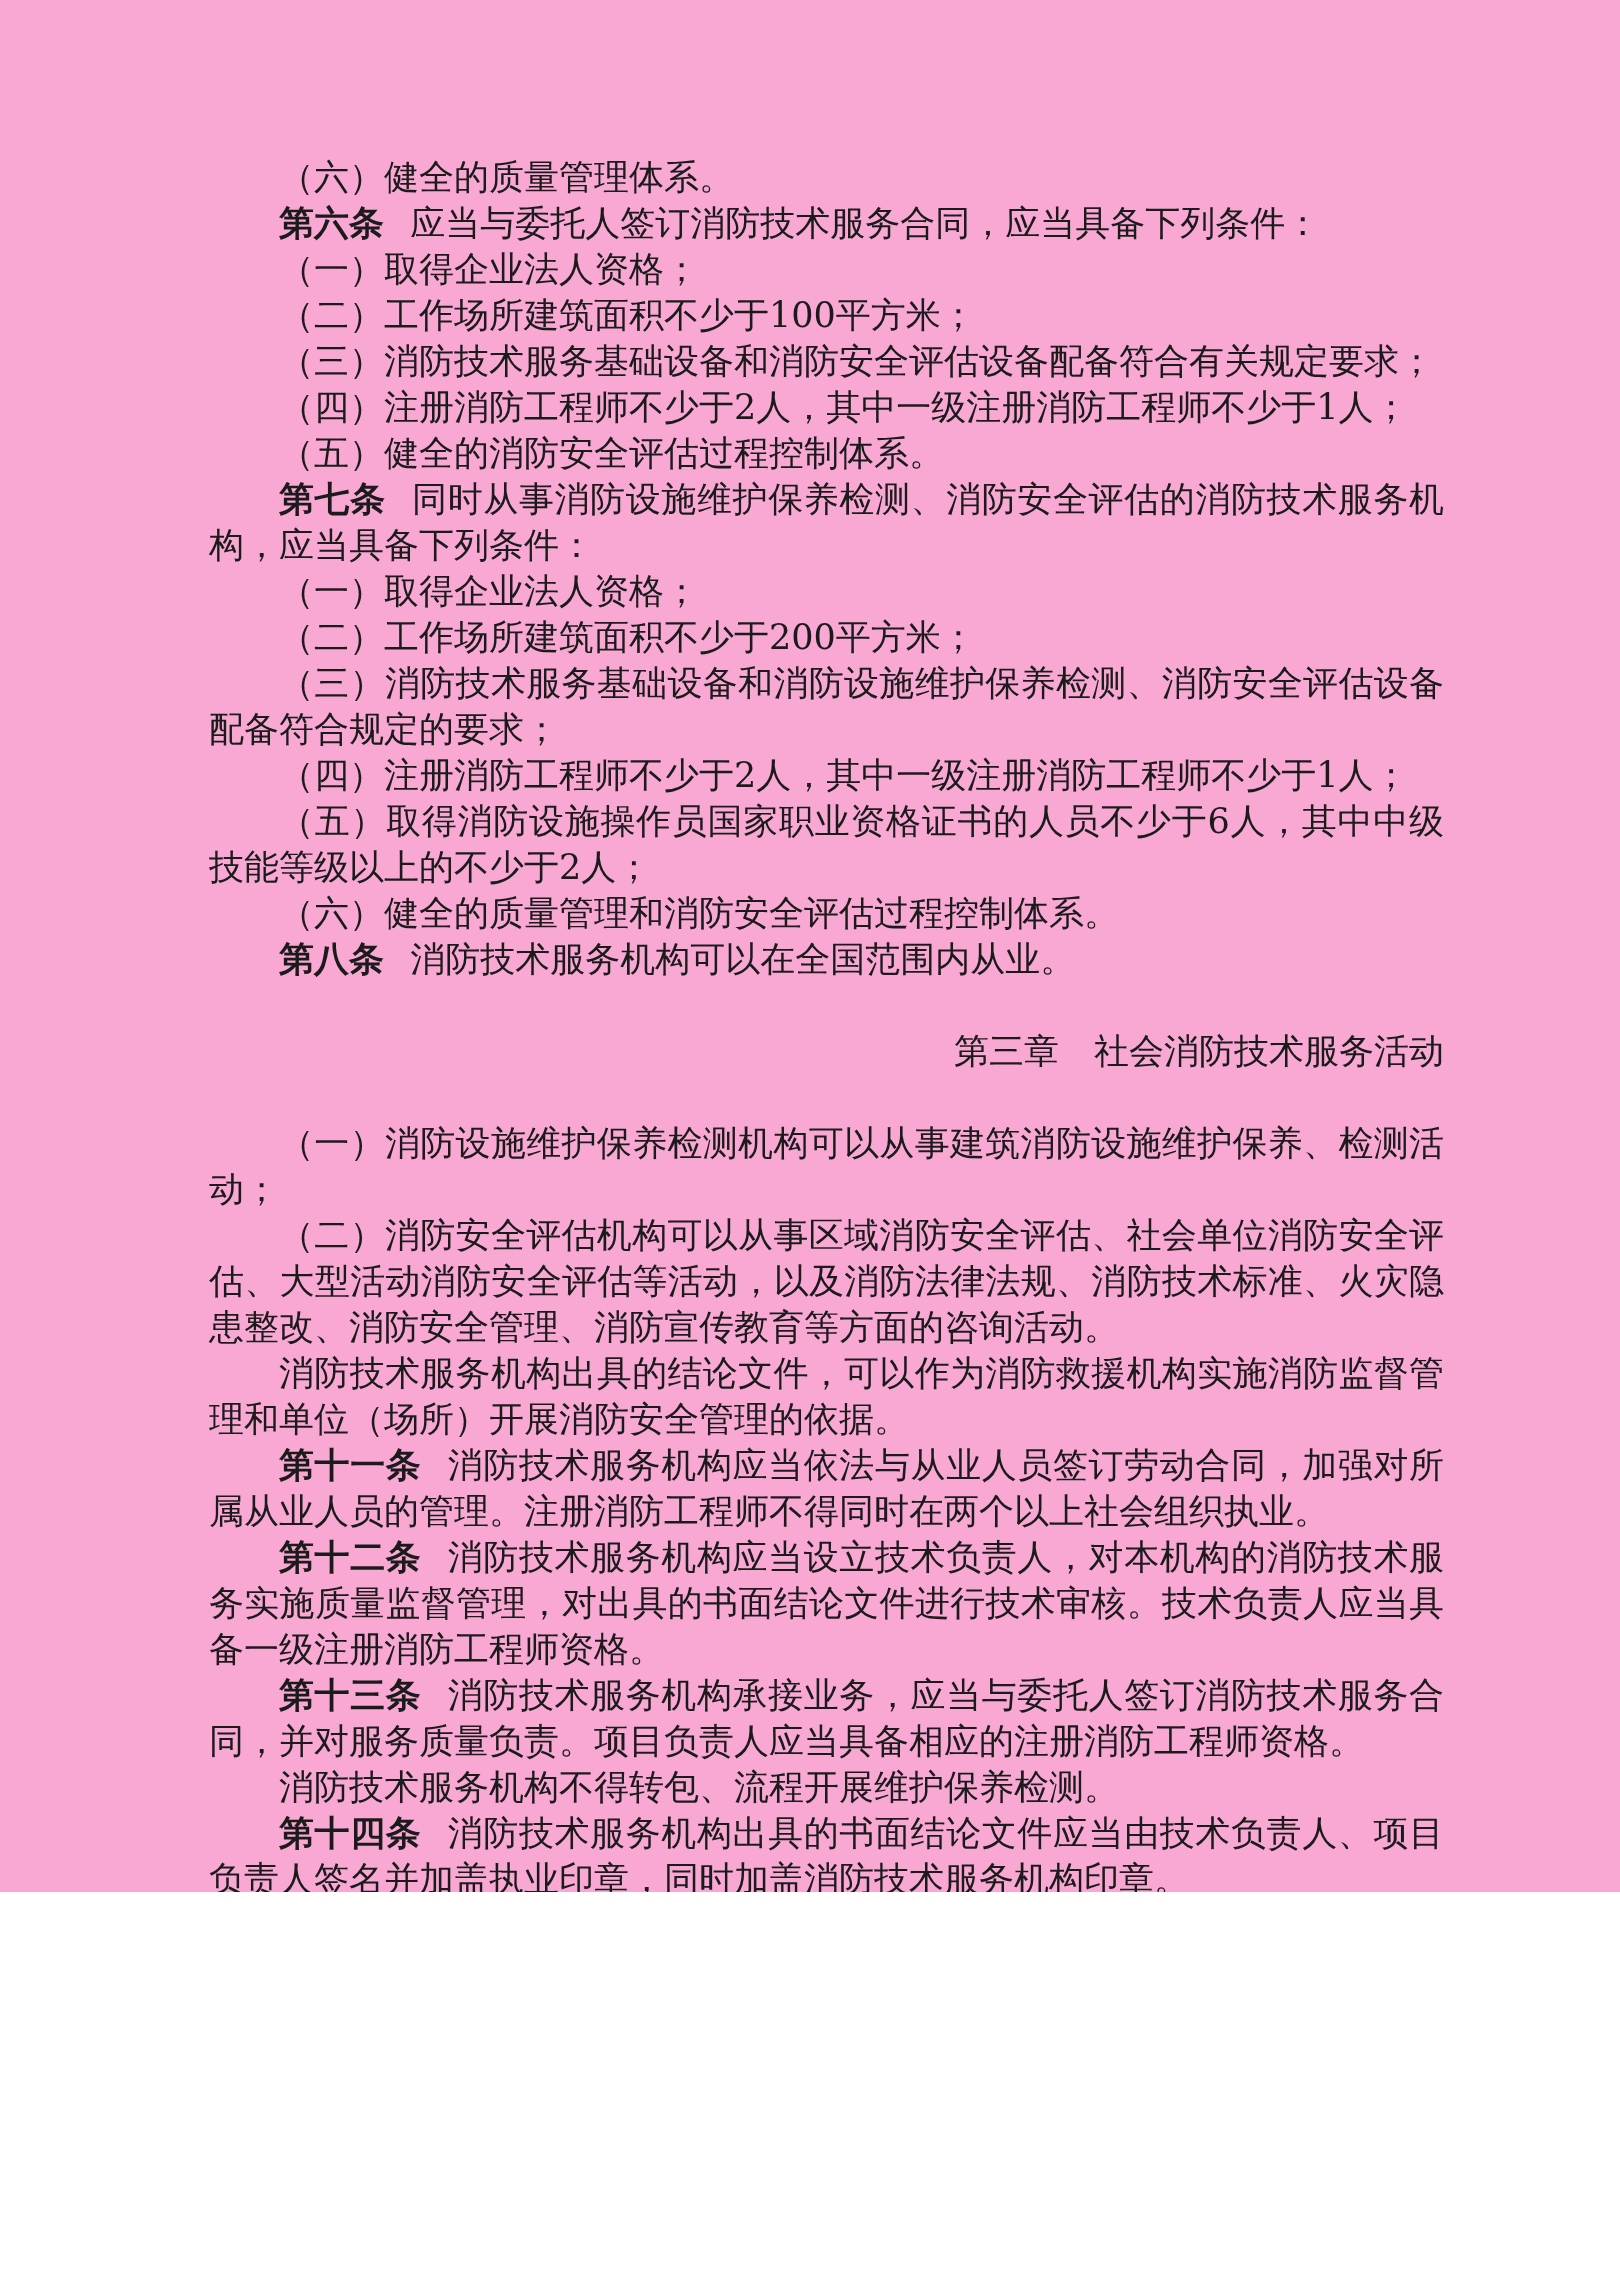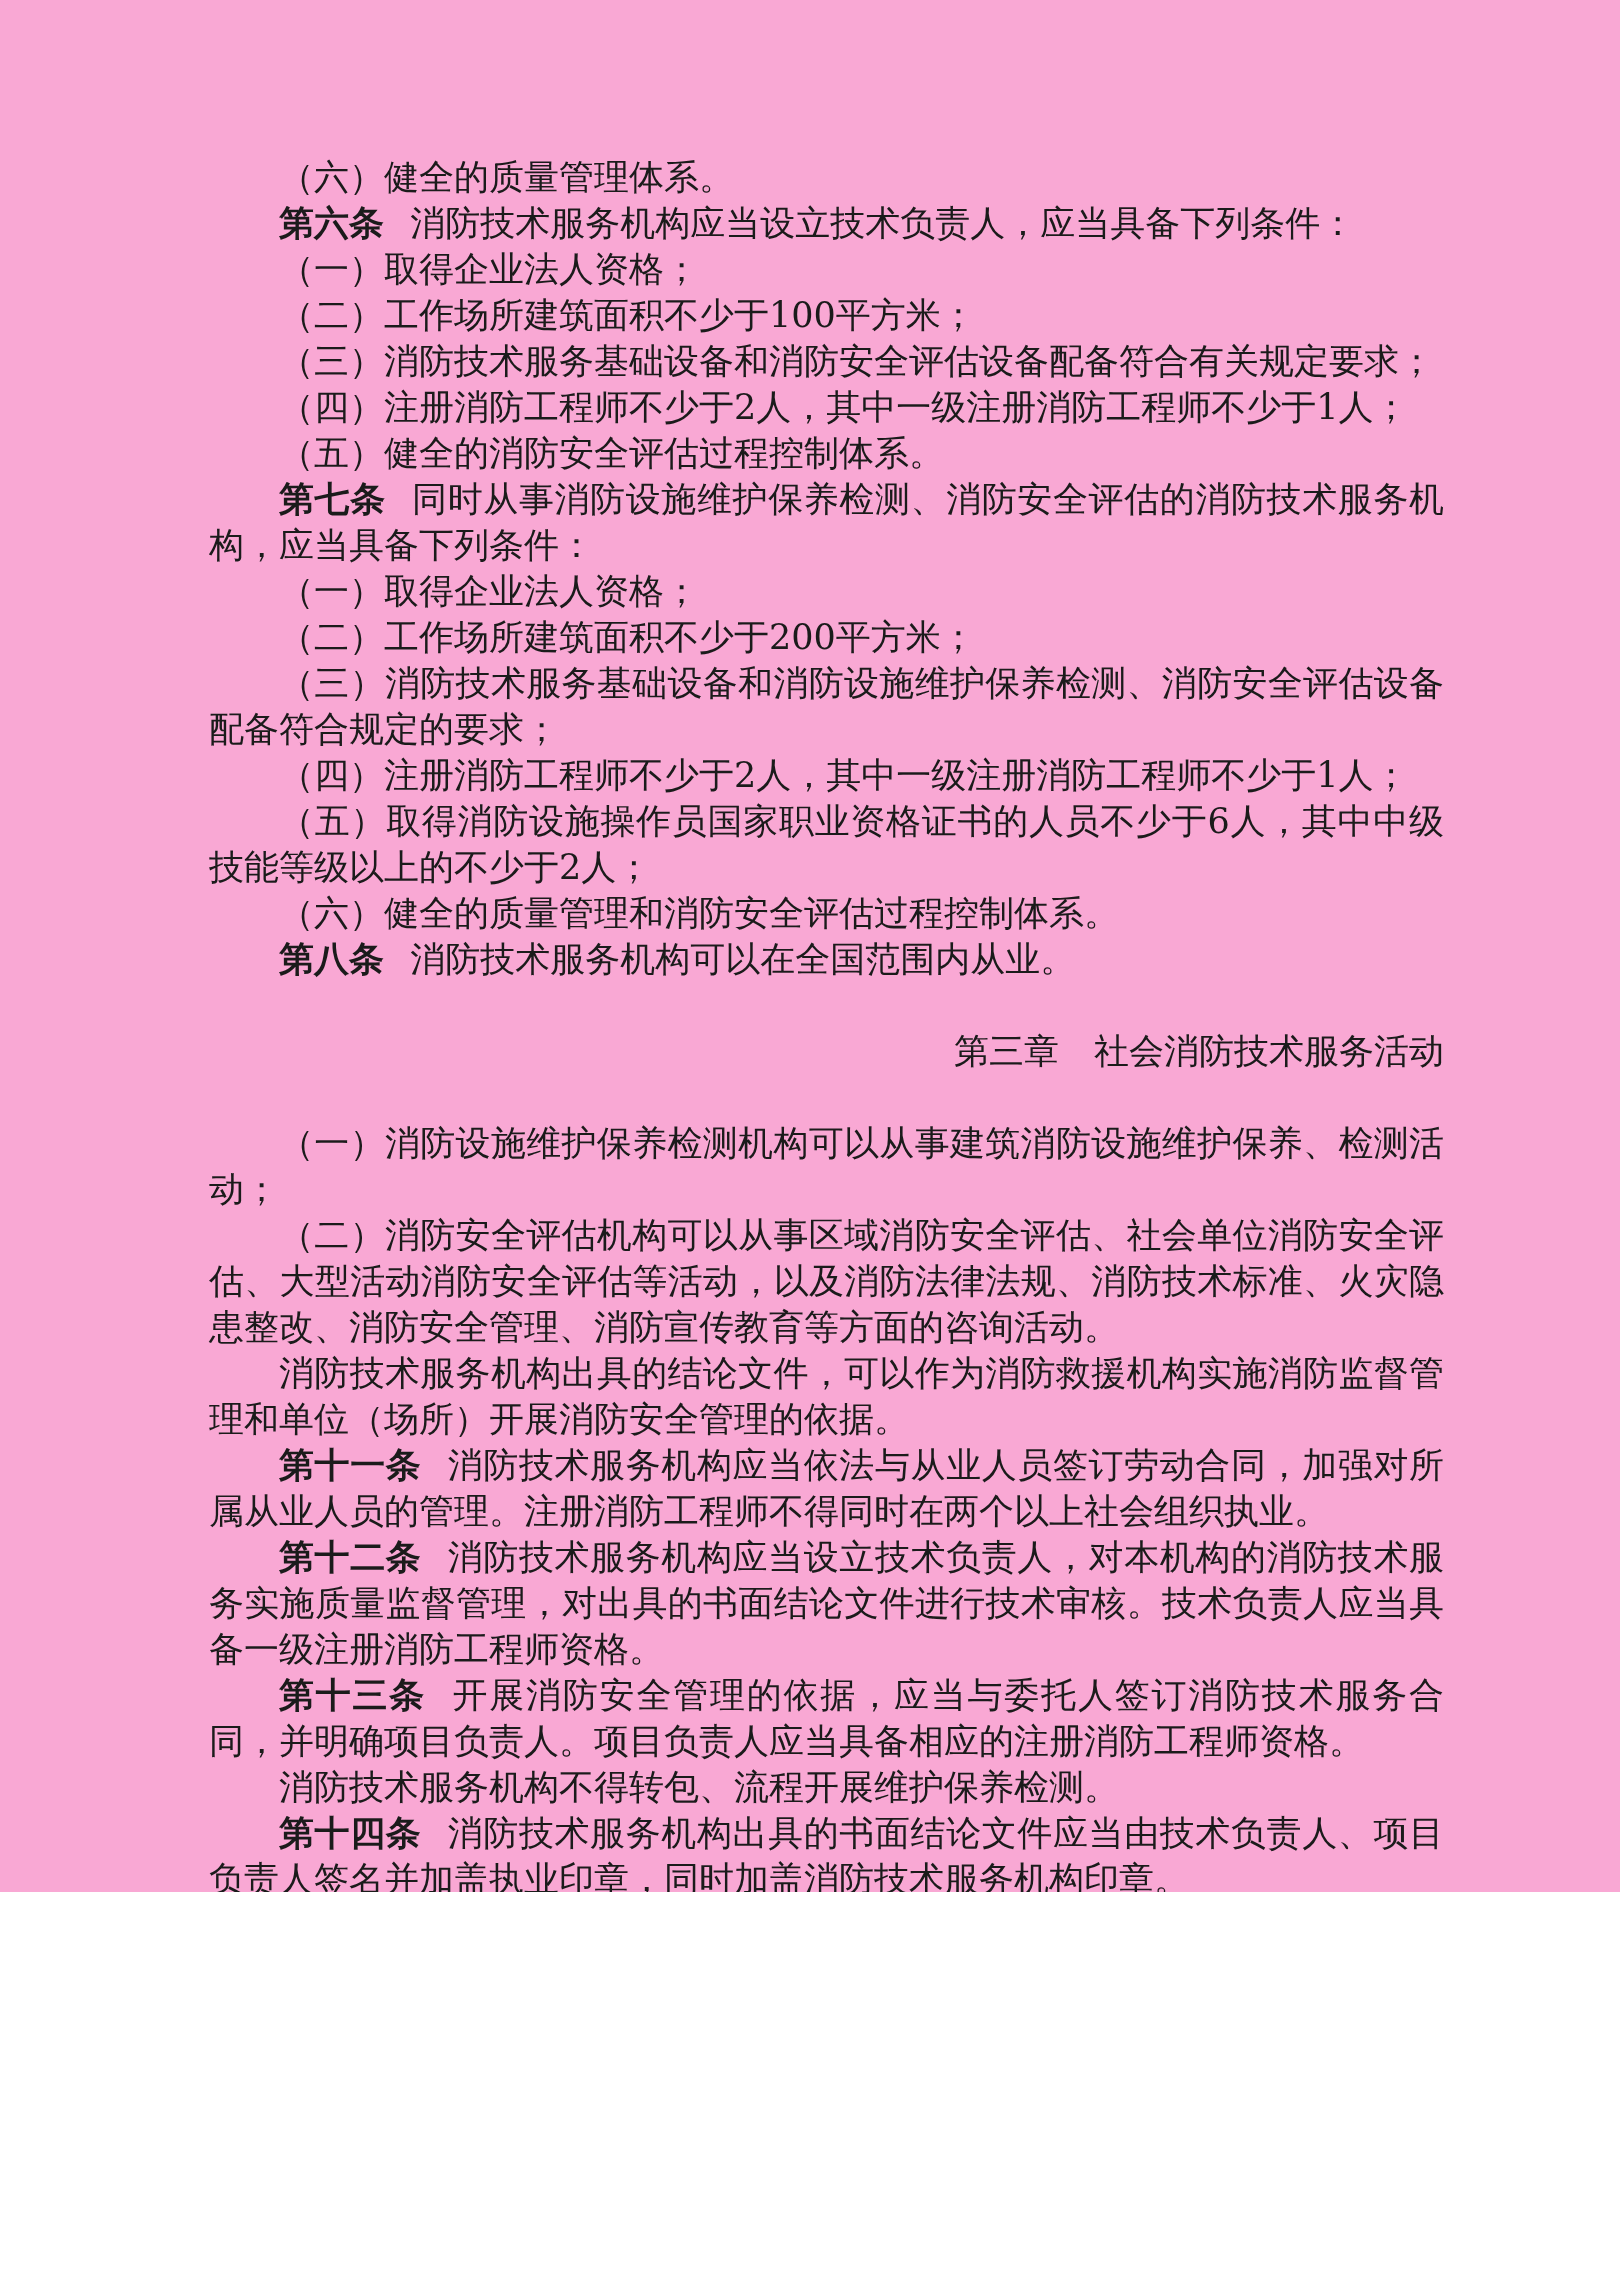--- a/index.html
+++ b/index.html
@@ -44,38 +44,38 @@
     margin: 46px 0;
     font-weight: 400;
   }
 </style>
 </head>
 <body>
 
 <div class="page">
   <div class="doc-body" id="doc-body">
       <p class="para">（六）健全的质量管理体系。</p>
-      <p class="para article"><span class="article-label">第六条</span><span>消防技术服务机构应当设立技术负责人，应当具备下列条件：</span></p>
+      <p class="para article"><span class="article-label">第六条</span><span>应当与委托人签订消防技术服务合同，应当具备下列条件：</span></p>
       <p class="para">（一）取得企业法人资格；</p>
       <p class="para">（二）工作场所建筑面积不少于100平方米；</p>
       <p class="para">（三）消防技术服务基础设备和消防安全评估设备配备符合有关规定要求；</p>
       <p class="para">（四）注册消防工程师不少于2人，其中一级注册消防工程师不少于1人；</p>
       <p class="para">（五）健全的消防安全评估过程控制体系。</p>
       <p class="para article"><span class="article-label">第七条</span><span>同时从事消防设施维护保养检测、消防安全评估的消防技术服务机构，应当具备下列条件：</span></p>
       <p class="para">（一）取得企业法人资格；</p>
       <p class="para">（二）工作场所建筑面积不少于200平方米；</p>
       <p class="para">（三）消防技术服务基础设备和消防设施维护保养检测、消防安全评估设备配备符合规定的要求；</p>
       <p class="para">（四）注册消防工程师不少于2人，其中一级注册消防工程师不少于1人；</p>
       <p class="para">（五）取得消防设施操作员国家职业资格证书的人员不少于6人，其中中级技能等级以上的不少于2人；</p>
       <p class="para">（六）健全的质量管理和消防安全评估过程控制体系。</p>
       <p class="para article"><span class="article-label">第八条</span><span>消防技术服务机构可以在全国范围内从业。</span></p>
       <p class="chapter">第三章　社会消防技术服务活动</p>
       <p class="para">（一）消防设施维护保养检测机构可以从事建筑消防设施维护保养、检测活动；</p>
       <p class="para">（二）消防安全评估机构可以从事区域消防安全评估、社会单位消防安全评估、大型活动消防安全评估等活动，以及消防法律法规、消防技术标准、火灾隐患整改、消防安全管理、消防宣传教育等方面的咨询活动。</p>
       <p class="para">消防技术服务机构出具的结论文件，可以作为消防救援机构实施消防监督管理和单位（场所）开展消防安全管理的依据。</p>
       <p class="para article"><span class="article-label">第十一条</span><span>消防技术服务机构应当依法与从业人员签订劳动合同，加强对所属从业人员的管理。注册消防工程师不得同时在两个以上社会组织执业。</span></p>
       <p class="para article"><span class="article-label">第十二条</span><span>消防技术服务机构应当设立技术负责人，对本机构的消防技术服务实施质量监督管理，对出具的书面结论文件进行技术审核。技术负责人应当具备一级注册消防工程师资格。</span></p>
-      <p class="para article"><span class="article-label">第十三条</span><span>开展消防安全管理的依据，应当与委托人签订消防技术服务合同，并明确项目负责人。项目负责人应当具备相应的注册消防工程师资格。</span></p>
+      <p class="para article"><span class="article-label">第十三条</span><span>消防技术服务机构承接业务，应当与委托人签订消防技术服务合同，并对服务质量负责。项目负责人应当具备相应的注册消防工程师资格。</span></p>
       <p class="para">消防技术服务机构不得转包、流程开展维护保养检测。</p>
       <p class="para article"><span class="article-label">第十四条</span><span>消防技术服务机构出具的书面结论文件应当由技术负责人、项目负责人签名并加盖执业印章，同时加盖消防技术服务机构印章。</span></p>
     </div>
 </div>
 
 
 </body></html>

